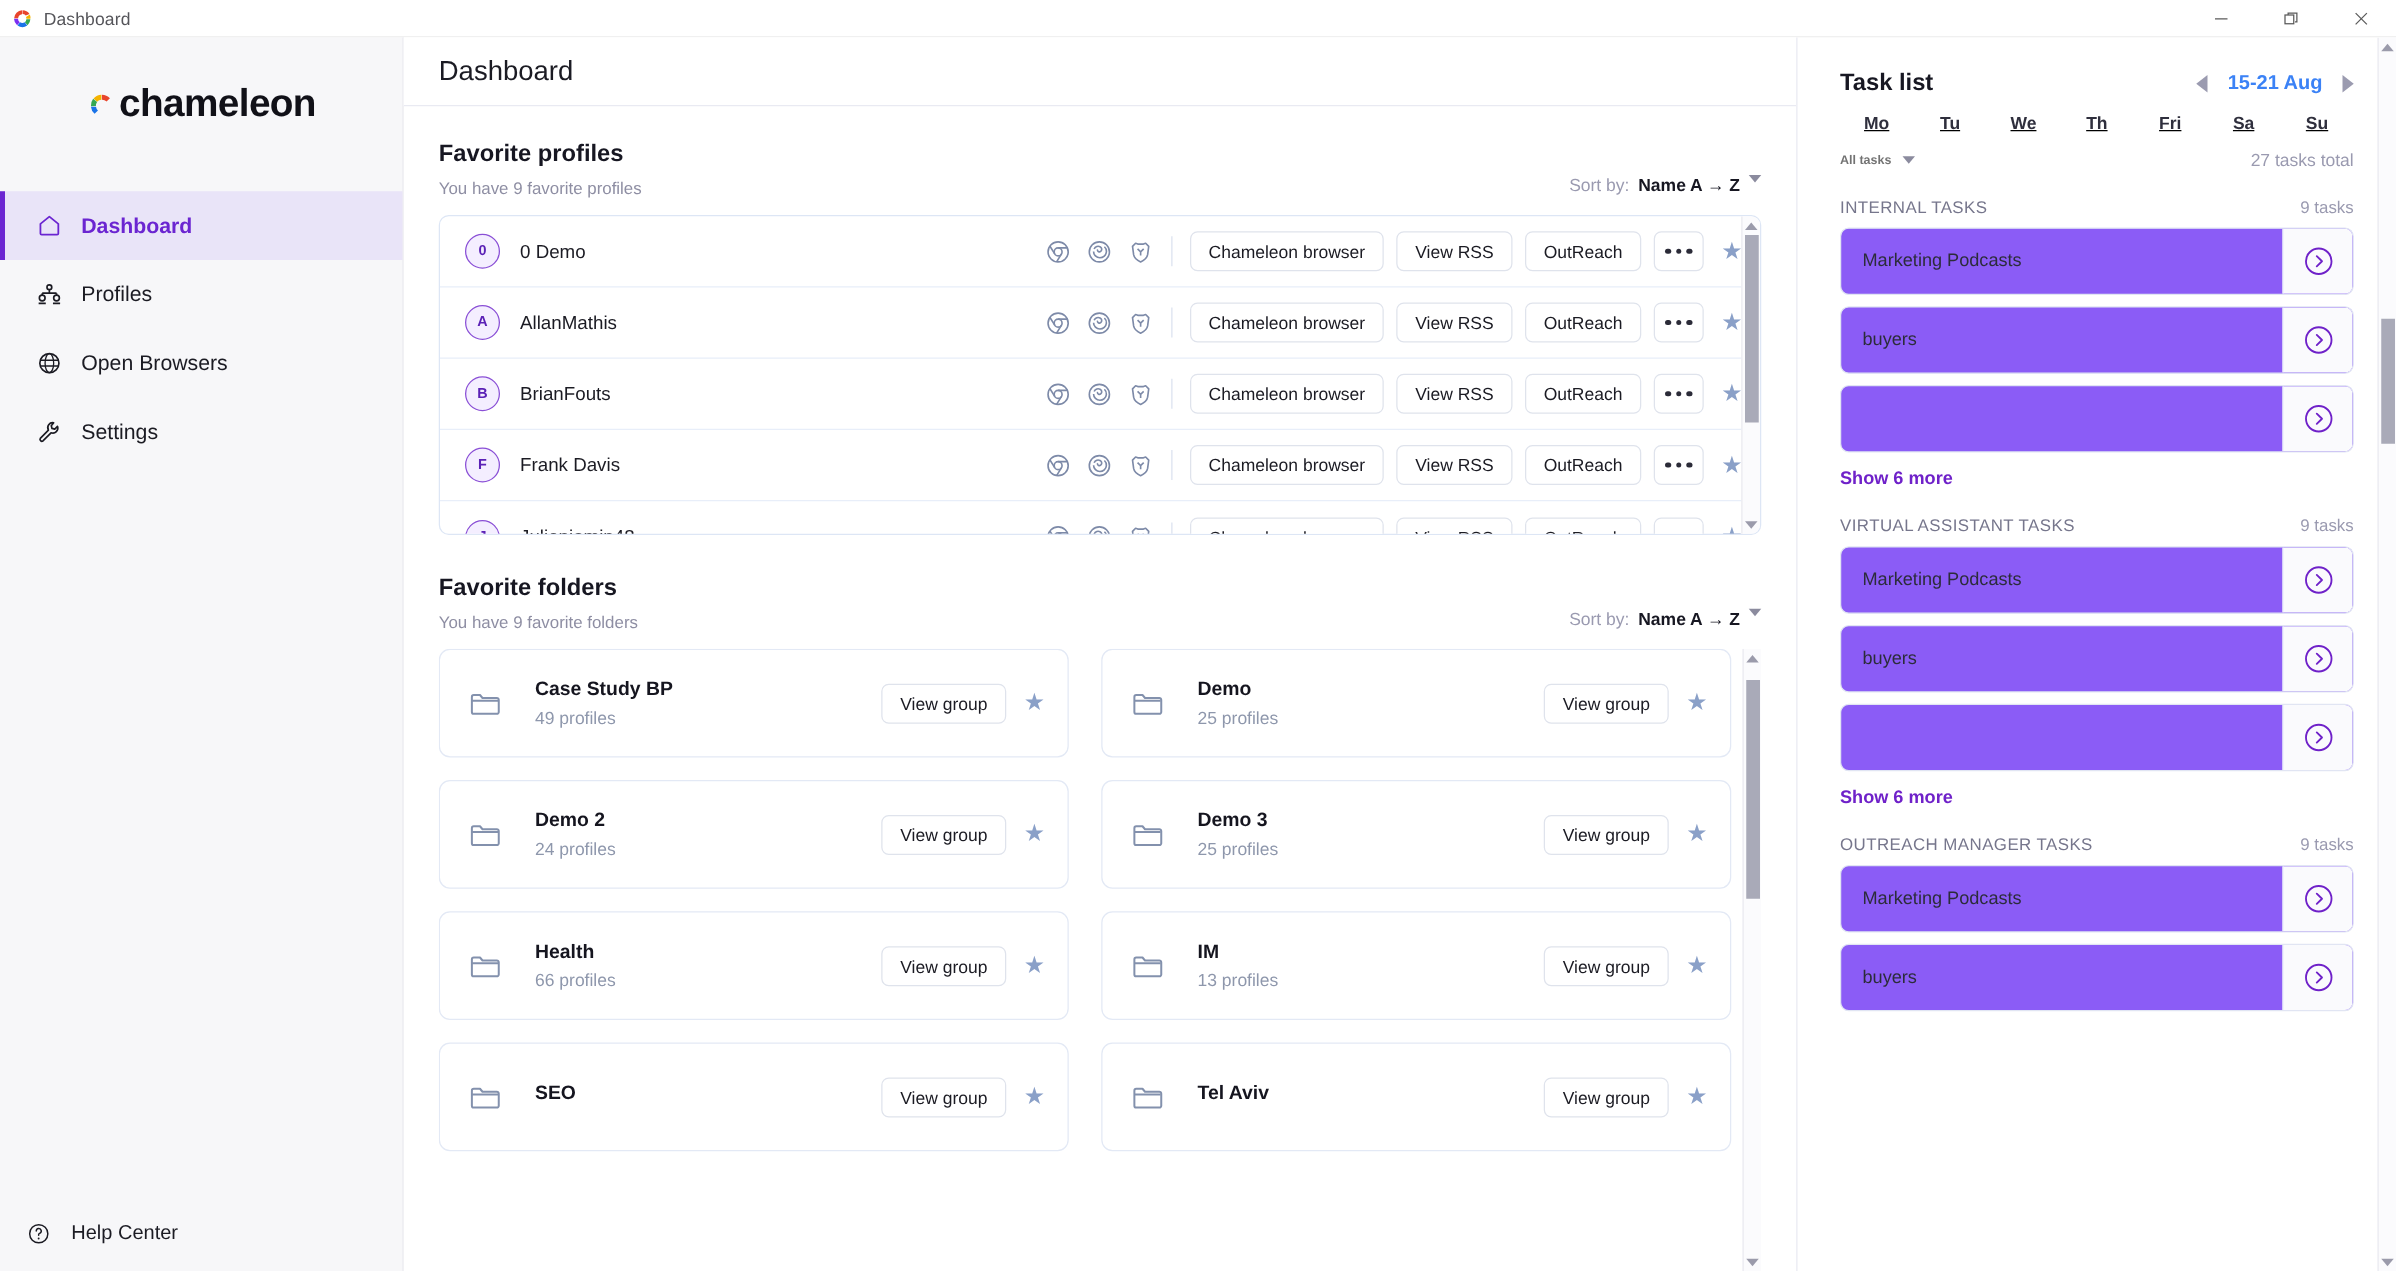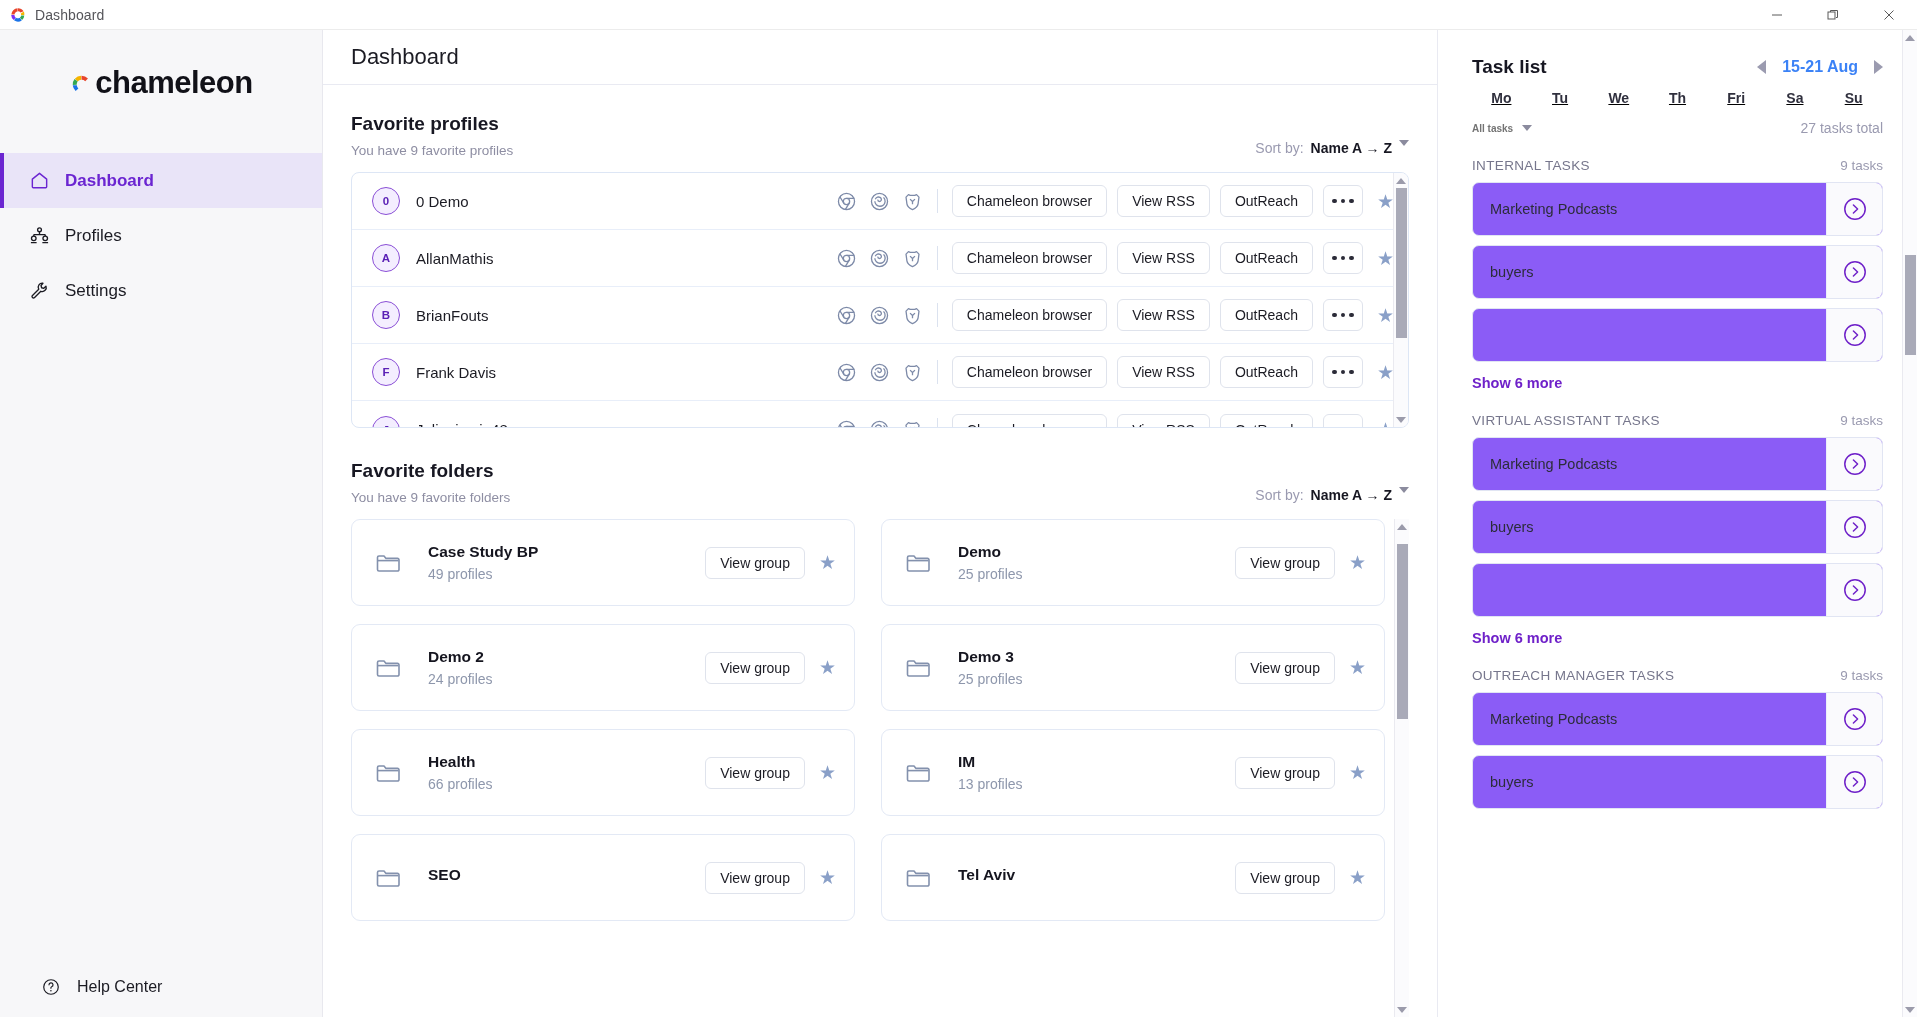--- a/index.html
+++ b/index.html
@@ -47,21 +47,21 @@
     color: #1b1b23; font-size: 17px; position: relative; gap: 15px;
   }
   .navitem.active { background: #e9e4f8; color: #6b25d1; font-weight: 700; }
   .navitem.active::before {
     content: ""; position: absolute; left: 0; top: 0; bottom: 0; width: 4px; background: #6b25d1;
   }
   .navicon { width: 22px; height: 22px; display:flex; align-items:center; justify-content:center; }
   .navicon svg { display:block; }
   .sb-spacer { flex: 1; }
   .helpitem {
-    height: 60px; display: flex; align-items: center; padding-left: 40px;
+    height: 60px; display: flex; align-items: center; padding-left: 20px;
     gap: 15px; font-size: 16px; color: #1b1b23;
   }
 
   
   .center { flex: 1; display: flex; flex-direction: column; min-width: 0; background:#fff; }
   .pagehead {
     height: 55px; flex: 0 0 55px; display: flex; align-items: center; padding-left: 28px;
     border-bottom: 1px solid #e9eaf2; background: #fff;
   }
   .pagehead h1 { font-size: 22px; font-weight: 400; color: #1b1b23; }
@@ -256,20 +256,30 @@
             <circle cx="17" cy="14" r="2.4" fill="none" stroke="currentColor" stroke-width="1.4"></circle>
             <path d="M11 7v3M5 10v1.6M17 10v1.6M5 10h12" fill="none" stroke="currentColor" stroke-width="1.4"></path>
             <path d="M2 18.5h6M14 18.5h6" stroke="currentColor" stroke-width="1.4"></path>
           </svg>
         </span>
         <span>Profiles</span>
       </div>
       <div class="navitem">
         <span class="navicon">
           <svg width="21" height="21" viewBox="0 0 22 22">
+            <circle cx="11" cy="11" r="8" fill="none" stroke="currentColor" stroke-width="1.4"></circle>
+            <ellipse cx="11" cy="11" rx="3.6" ry="8" fill="none" stroke="currentColor" stroke-width="1.1"></ellipse>
+            <path d="M3.3 8.6h15.4M3.3 13.4h15.4" stroke="currentColor" stroke-width="1.1"></path>
+          </svg>
+        </span>
+        <span>Open Browsers</span>
+      </div>
+      <div class="navitem">
+        <span class="navicon">
+          <svg width="21" height="21" viewBox="0 0 22 22">
             <path d="M14.6 3.4a4.2 4.2 0 0 0-4.4 6.2L3.4 16.4a1.6 1.6 0 0 0 2.2 2.2l6.8-6.8a4.2 4.2 0 0 0 5.4-5.4l-2.3 2.3-2.3-.6-.6-2.3z" fill="none" stroke="currentColor" stroke-width="1.4" stroke-linejoin="round"></path>
           </svg>
         </span>
         <span>Settings</span>
       </div>
     </div>
 
     <div class="sb-spacer"></div>
 
     <div class="helpitem">

